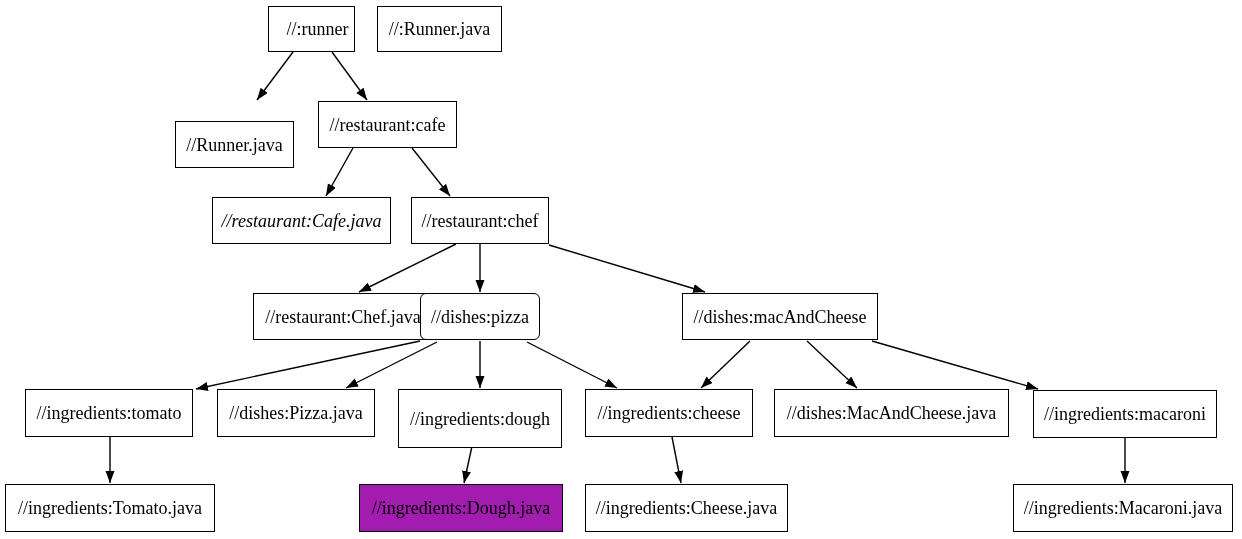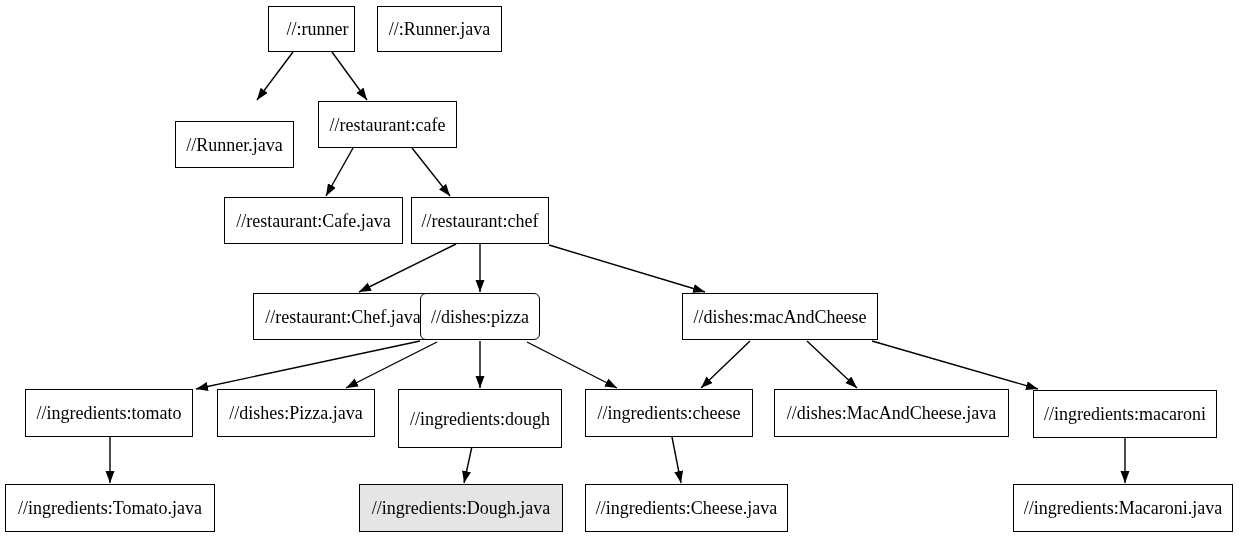--- a/index.html
+++ b/index.html
@@ -73,21 +73,21 @@
       </div>
       <div class="node" style="left: 377px; top: 6px; width: 125px; height: 46px; background: rgb(255, 255, 255); border-color: rgb(0, 0, 0);">
         <span>//:Runner.java</span>
       </div>
       <div class="node" style="left: 175px; top: 101px; width: 119px; height: 47px; background: rgb(255, 255, 255); border-color: rgb(0, 0, 0); margin-top: 20px;">
         <span>//Runner.java</span>
       </div>
       <div class="node" style="left: 318px; top: 101px; width: 139px; height: 47px; background: rgb(255, 255, 255); border-color: rgb(0, 0, 0);">
         <span>//restaurant:cafe</span>
       </div>
-      <div class="node" style="left: 224px; top: 197px; width: 179px; height: 47px; background: rgb(255, 255, 255); border-color: rgb(0, 0, 0);">
+      <div class="node" style="left: 212px; top: 197px; width: 179px; height: 47px; background: rgb(255, 255, 255); border-color: rgb(0, 0, 0); font-style: italic;">
         <span>//restaurant:Cafe.java</span>
       </div>
       <div class="node" style="left: 411px; top: 197px; width: 138px; height: 47px; background: rgb(255, 255, 255); border-color: rgb(0, 0, 0);">
         <span>//restaurant:chef</span>
       </div>
       <div class="node" style="left: 217px; top: 293px; width: 180px; height: 47px; background: rgb(255, 255, 255); border-color: rgb(0, 0, 0); margin-left: 36px;">
         <span>//restaurant:Chef.java</span>
       </div>
       <div class="node" style="left: 420px; top: 293px; width: 120px; height: 47px; background: rgb(255, 255, 255); border-color: rgb(0, 0, 0); border-radius: 6px;">
         <span>//dishes:pizza</span>
@@ -109,21 +109,21 @@
       </div>
       <div class="node" style="left: 774px; top: 389px; width: 235px; height: 48px; background: rgb(255, 255, 255); border-color: rgb(0, 0, 0);">
         <span>//dishes:MacAndCheese.java</span>
       </div>
       <div class="node" style="left: 1033px; top: 390px; width: 184px; height: 48px; background: rgb(255, 255, 255); border-color: rgb(0, 0, 0);">
         <span>//ingredients:macaroni</span>
       </div>
       <div class="node" style="left: 5px; top: 484px; width: 210px; height: 48px; background: rgb(255, 255, 255); border-color: rgb(0, 0, 0);">
         <span>//ingredients:Tomato.java</span>
       </div>
-      <div class="node" style="left: 359px; top: 484px; width: 204px; height: 48px; background: #e5e5e5; border-color: rgb(0, 0, 0); text-align: right;">
+      <div class="node" style="left: 359px; top: 484px; width: 204px; height: 48px; background: #a21caf; border-color: rgb(0, 0, 0); text-align: right;">
         <span>//ingredients:Dough.java</span>
       </div>
       <div class="node" style="left: 585px; top: 484px; width: 203px; height: 48px; background: rgb(255, 255, 255); border-color: rgb(0, 0, 0);">
         <span>//ingredients:Cheese.java</span>
       </div>
       <div class="node" style="left: 1013px; top: 484px; width: 220px; height: 48px; background: rgb(255, 255, 255); border-color: rgb(0, 0, 0);">
         <span>//ingredients:Macaroni.java</span>
       </div>
     </div>
 </div>

